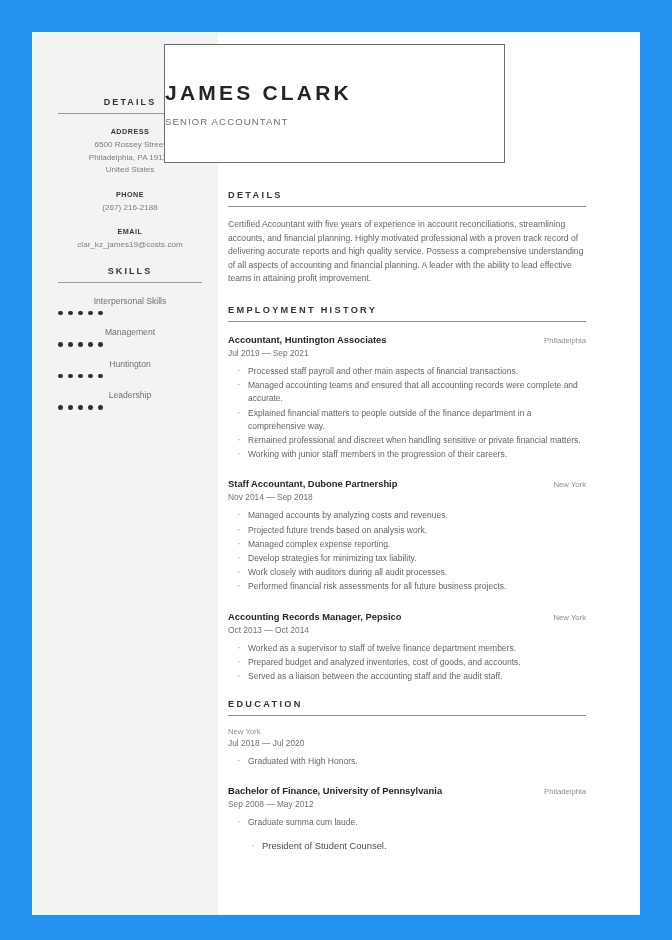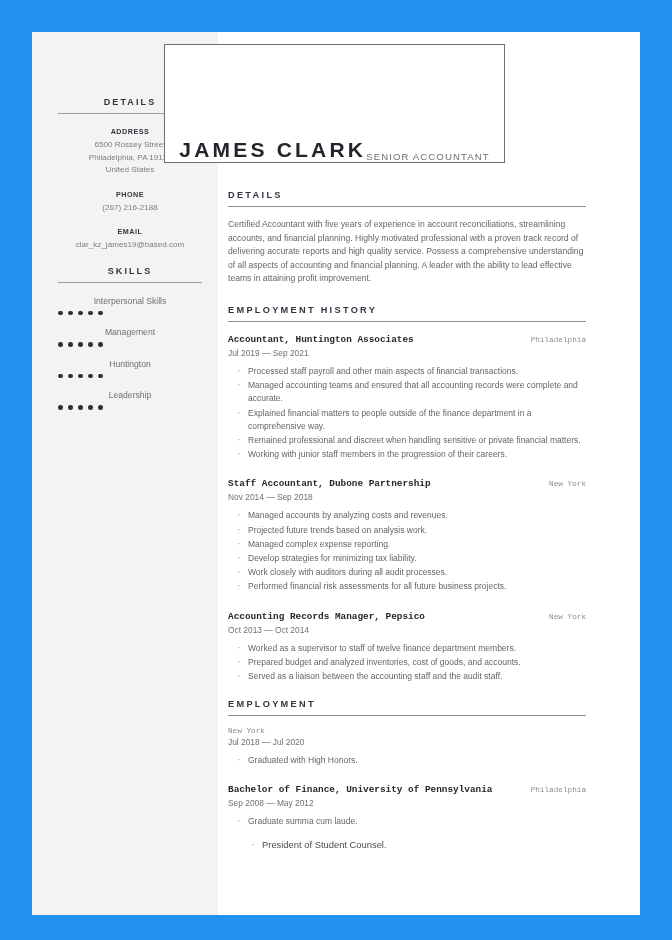--- a/index.html
+++ b/index.html
@@ -85,21 +85,22 @@
   #name-box {
     position: absolute;
     left: -54px;
     top: 12px;
     width: 341px;
     height: 119px;
     border: 1.3px solid #6c6f73;
     background: #ffffff;
     box-sizing: border-box;
     display: flex;
-    align-items: flex-end;
+    flex-direction: column;
+    align-items: flex-start;
     justify-content: center;
     z-index: 5;
   }
   #full-name {
     font-size: 21px;
     font-weight: bold;
     letter-spacing: 3.2px;
     color: #22262c;
     margin: 0;
   }
@@ -127,21 +128,20 @@
     line-height: 13.6px;
     color: #64656a;
     margin: 0 0 19px 0;
   }
   .entry { margin-bottom: 16px; }
   .entry-head {
     display: flex;
     align-items: baseline;
     justify-content: space-between;
     gap: 22px;
-    font-family: Liberation Mono, monospace;
   }
   .entry-title {
     font-size: 9.4px;
     font-weight: bold;
     color: #23262b;
     line-height: 13px;
     flex: 1 1 auto;
   }
   .entry-loc {
     font-size: 7.7px;
@@ -199,21 +199,21 @@
             <div class="field">
               <div class="field-label">ADDRESS</div>
               <div class="field-value">6500 Rossey Street<br>Philadelphia, PA 19119<br>United States</div>
             </div>
             <div class="field">
               <div class="field-label">PHONE</div>
               <div class="field-value">(267) 216-2188</div>
             </div>
             <div class="field">
               <div class="field-label">EMAIL</div>
-              <div class="field-value">clar_kz_james19@based.com</div>
+              <div class="field-value">clar_kz_james19@costs.com</div>
             </div>
           </div>
       </section>
 
       <section id="skills-block">
         <div class="side-title">SKILLS</div>
         <div class="side-rule"></div>
         <div id="skills-list">
             <div class="skill">
               <div class="skill-name">Interpersonal Skills</div>
@@ -318,21 +318,21 @@
               <ul class="bullets">
                 <li>Worked as a supervisor to staff of twelve finance department members.</li>
                 <li>Prepared budget and analyzed inventories, cost of goods, and accounts.</li>
                 <li>Served as a liaison between the accounting staff and the audit staff.</li>
               </ul>
             </div>
           </div>
       </section>
 
       <section id="education-section">
-        <div class="sec-title">EMPLOYMENT</div>
+        <div class="sec-title">EDUCATION</div>
         <div class="sec-rule"></div>
         <div id="education-list">
             <div class="entry">
               <div class="entry-head">
                 <div class="entry-loc">New York</div>
               </div>
               <div class="entry-date">Jul 2018 — Jul 2020</div>
               <ul class="bullets">
                 <li>Graduated with High Honors.</li>
               </ul>

